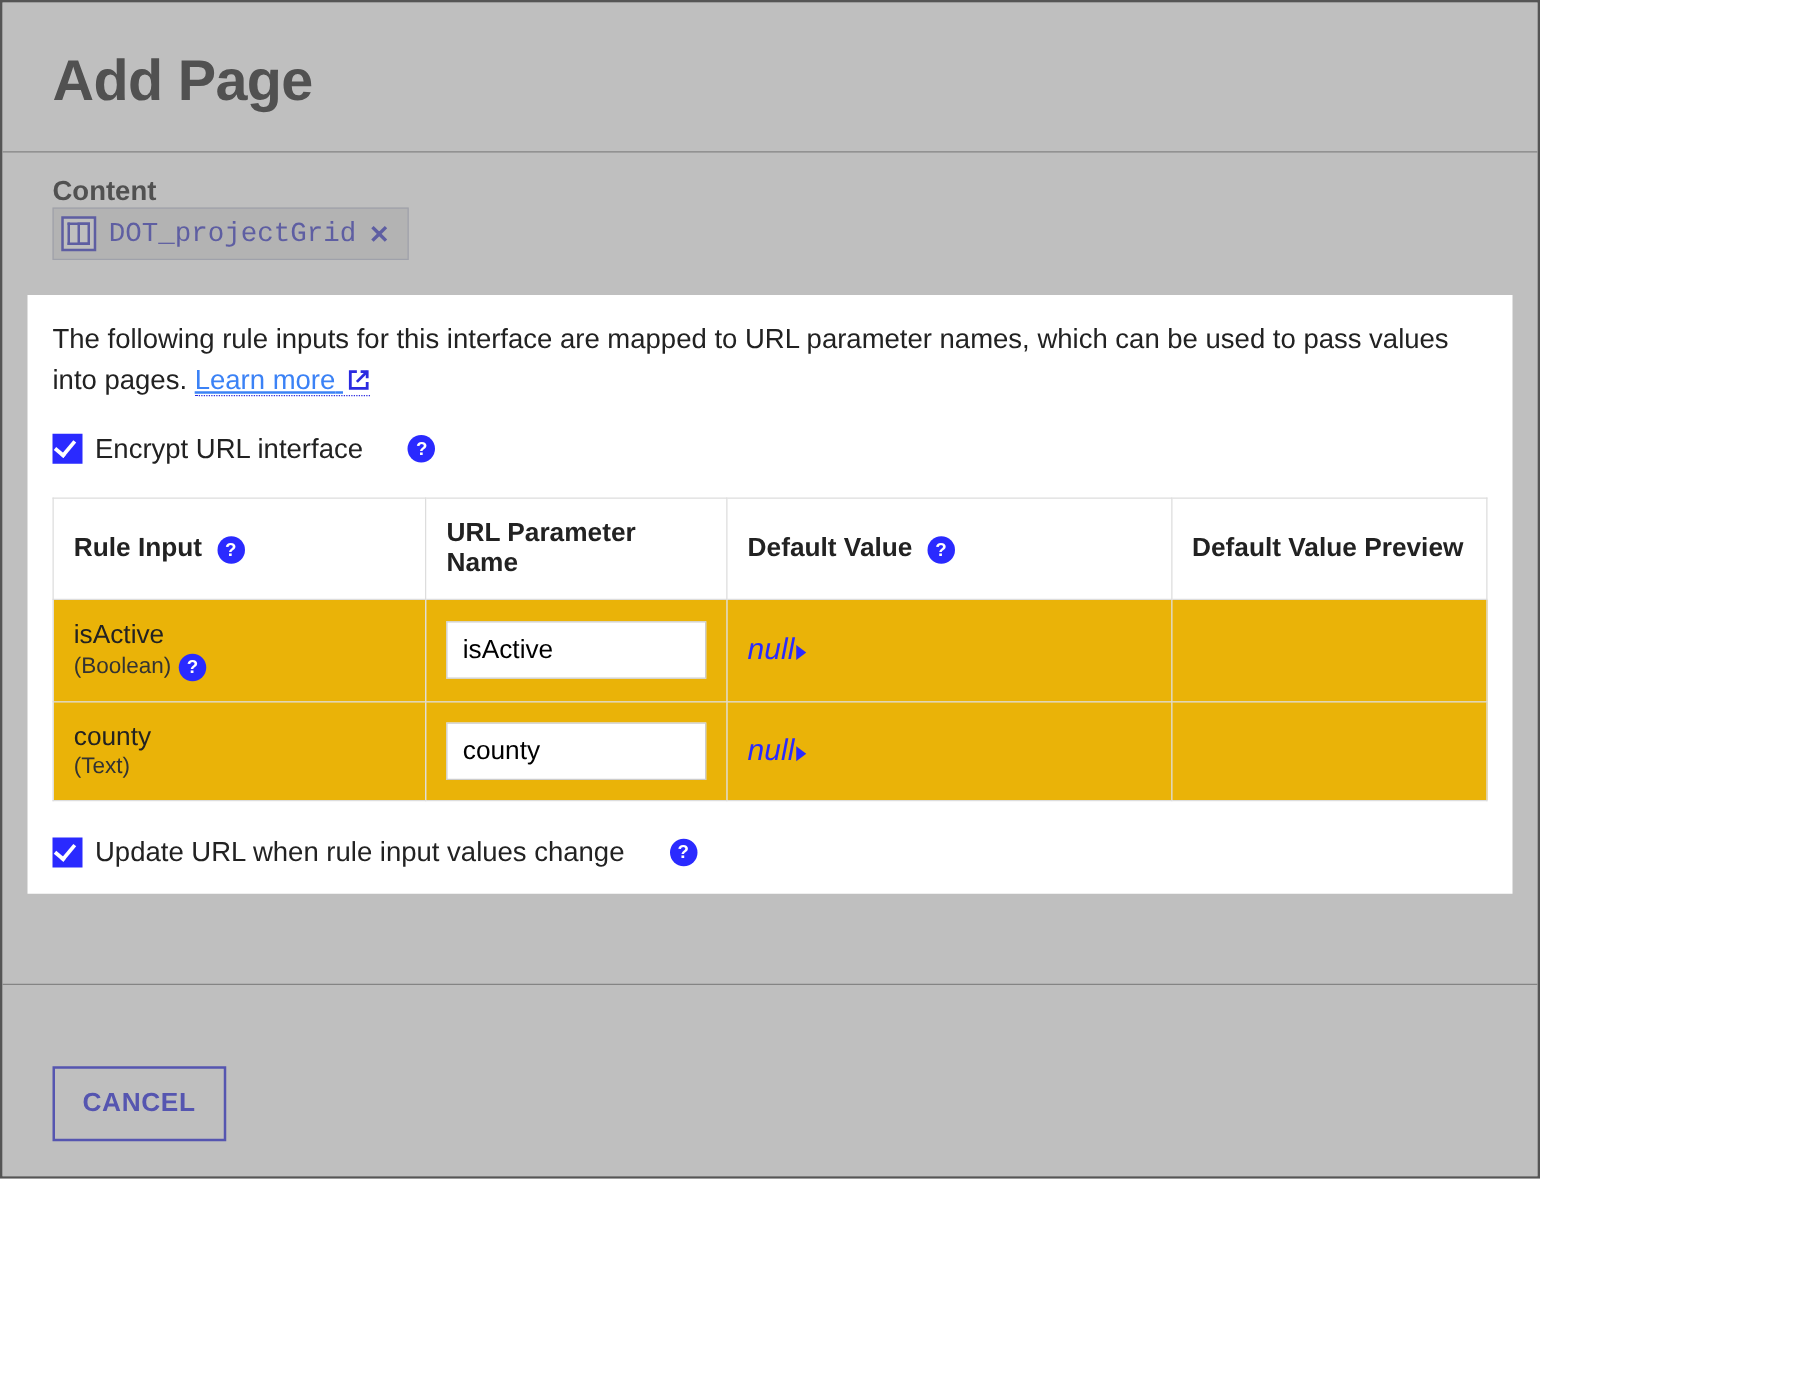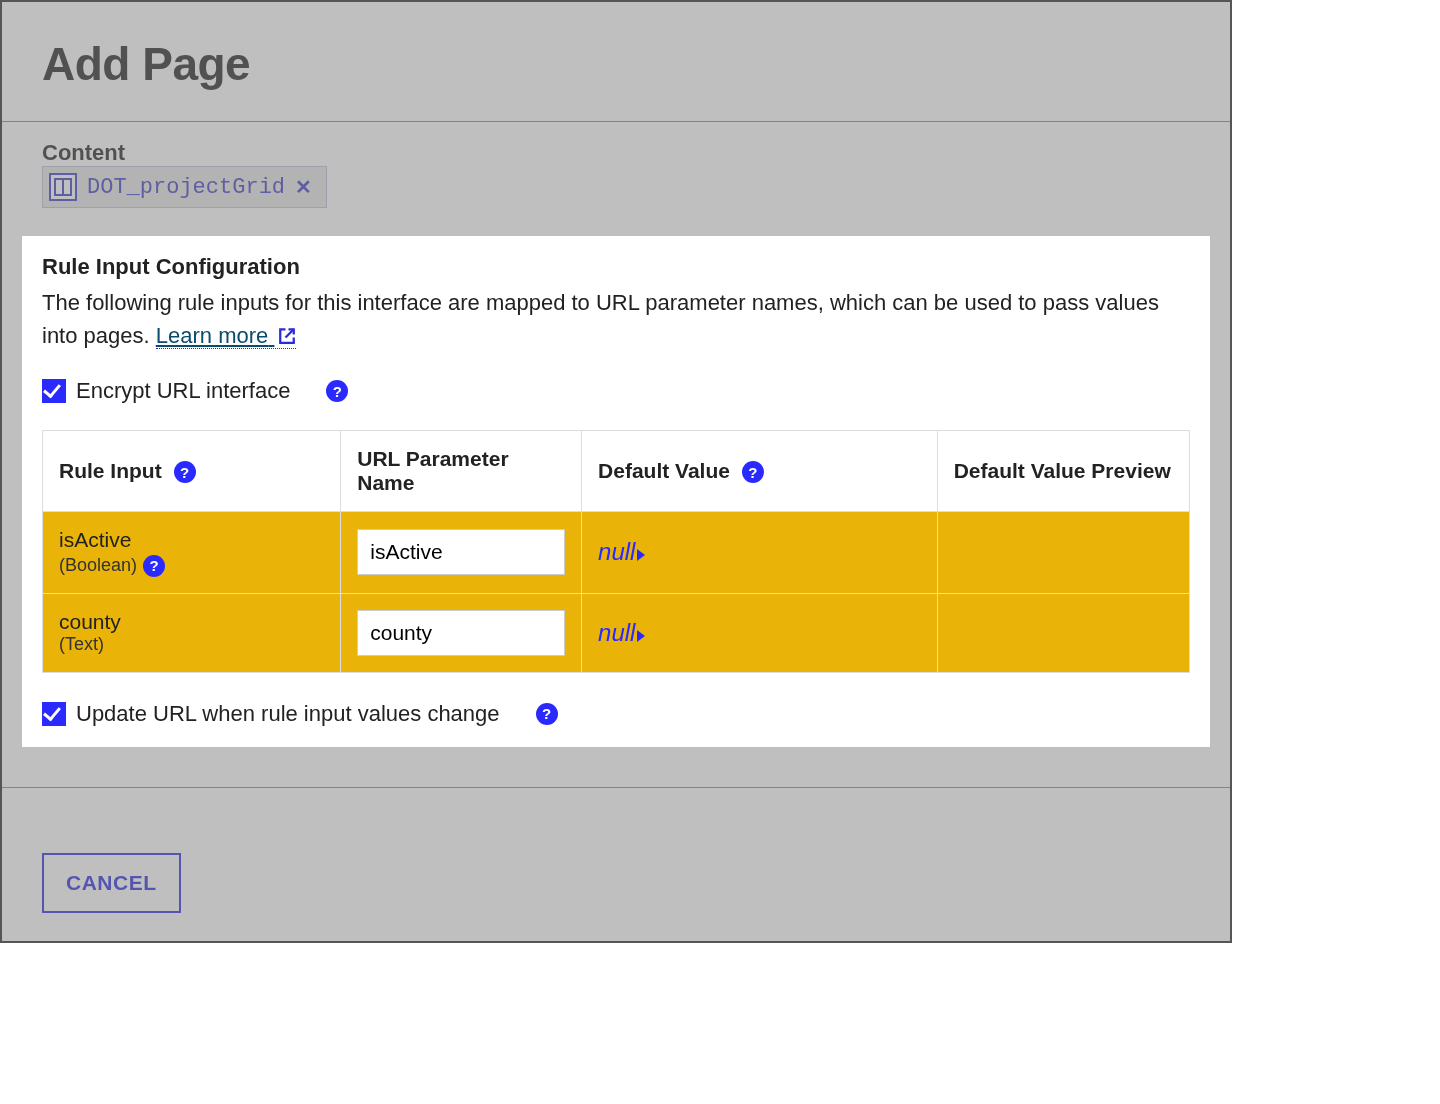--- a/index.html
+++ b/index.html
@@ -99,21 +99,21 @@
     font-weight: 700;
     margin: 0 0 6px 0;
   }
   .section-desc {
     font-size: 22px;
     line-height: 1.5;
     margin: 0;
     color: #222;
   }
   .learn-more {
-    color: #0c4a6e;
+    color: #3b82f6;
     text-decoration: underline;
     border-bottom: 1px dotted #2a2ae0;
     cursor: pointer;
   }
   .ext-icon {
     display:inline-block;
     width:18px; height:18px;
     vertical-align: -2px;
     margin-left: 4px;
   }
@@ -237,21 +237,20 @@
     <div class="content-label">Content</div>
     <div>
       <span class="chip">
         <span class="chip-icon"></span>
         <span class="chip-label">DOT_projectGrid</span>
         <span class="chip-x">✕</span>
       </span>
     </div>
 
     <div class="white-panel">
-      <p class="section-title">Rule Input Configuration</p>
       <p class="section-desc">
         <span>The following rule inputs for this interface are mapped to URL parameter names, which can be used to pass values into pages. </span>
         <a class="learn-more">
           <span>Learn more</span>
           <svg class="ext-icon" viewBox="0 0 24 24" fill="none" stroke="#2a2ae0" stroke-width="3">
             <path d="M14 3h7v7"></path>
               <path d="M10 14L21 3"></path>
               <path d="M21 14v7H3V3h7"></path>
           </svg>
         </a>

